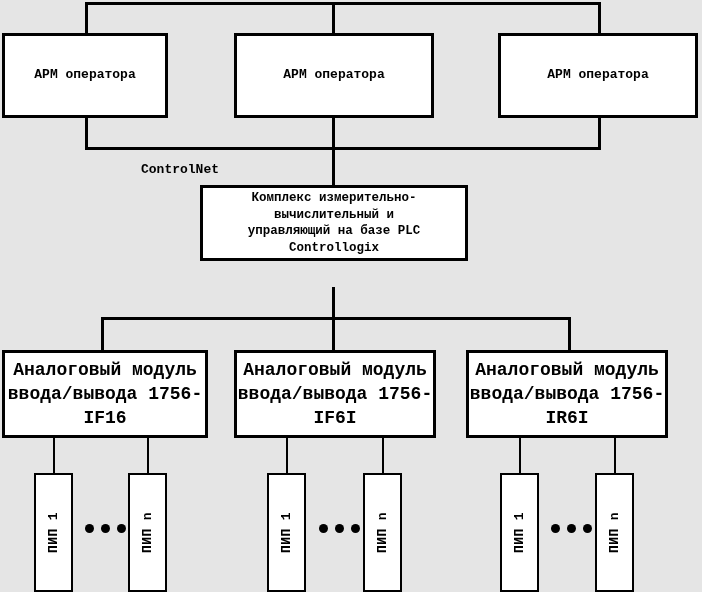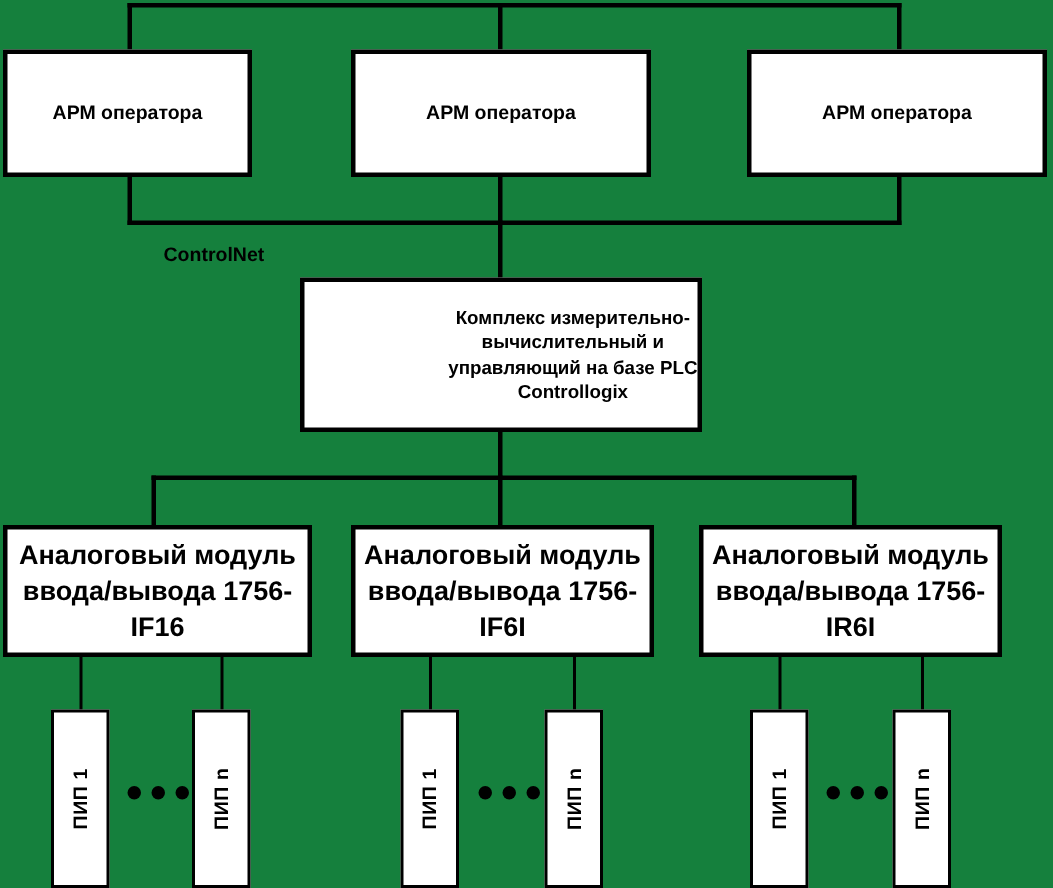--- a/index.html
+++ b/index.html
@@ -4,23 +4,23 @@
 <style>
   html, body {
     margin: 0;
     padding: 0;
     background: #ffffff;
   }
   #canvas {
     position: relative;
     width: 702px;
     height: 592px;
-    background: #15803d;
+    background: #e5e5e5;
     overflow: hidden;
-    font-family: Liberation Sans, sans-serif;
+    font-family: Liberation Mono, monospace;
   }
   
   .box {
     position: absolute;
     box-sizing: border-box;
     background: #ffffff;
     border: 3px solid #000000;
     display: flex;
     align-items: center;
     justify-content: center;
@@ -40,22 +40,21 @@
     top: 33px;
   }
   .apm-1 { left: 2px;   width: 166px; }
   .apm-2 { left: 234px; width: 200px; }
   .apm-3 { left: 498px; width: 200px; }
   
   .plc-box {
     left: 200px;
     top: 185px;
     width: 268px;
-    height: 103px;
-    justify-content: flex-end;
+    height: 76px;
   }
   .plc-box .box-label { font-size: 12.5px; line-height: 1.32; }
   
   .module-box {
     top: 350px;
     height: 88px;
   }
   .module-1 { left: 2px;   width: 206px; }
   .module-2 { left: 234px; width: 202px; }
   .module-3 { left: 466px; width: 202px; }
@@ -103,20 +102,21 @@
   .h-bus   { height: 3px; }
   .v-drop  { width: 3px; }
   .v-thin  { width: 2px; }
   
   .net-label {
     position: absolute;
     font-size: 13px;
     font-weight: bold;
     color: #000000;
     white-space: nowrap;
+    margin-left: 32px;
   }
 </style>
 </head>
 <body>
 
 <div id="canvas">
 
   <div class="line h-bus" style="left:85px; top:2px; width:516px;"></div>
   <div class="line v-drop" style="left:85px; top:2px; height:31px;"></div>
   <div class="line v-drop" style="left:332px; top:2px; height:31px;"></div>

